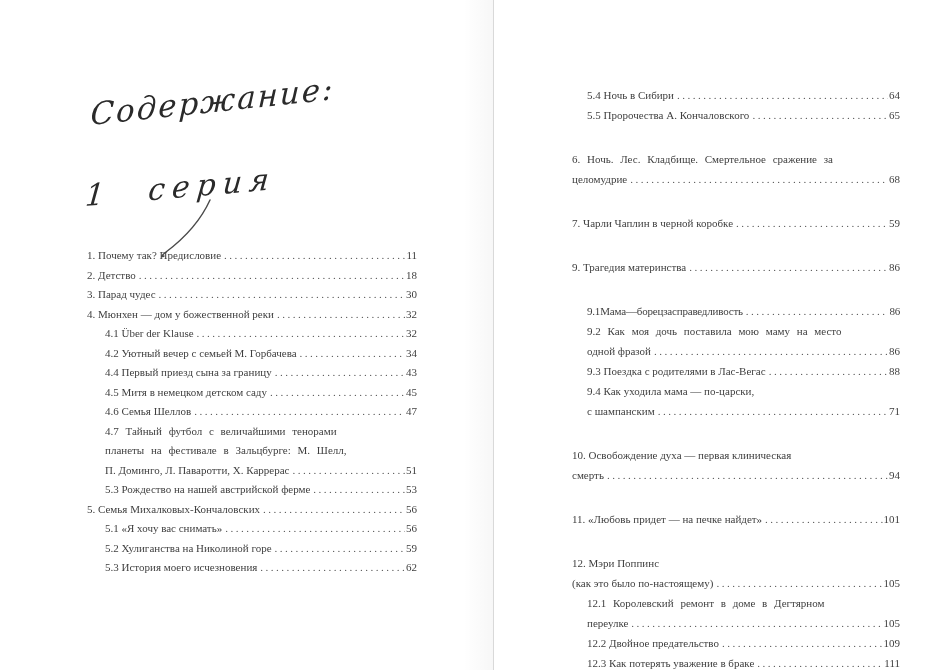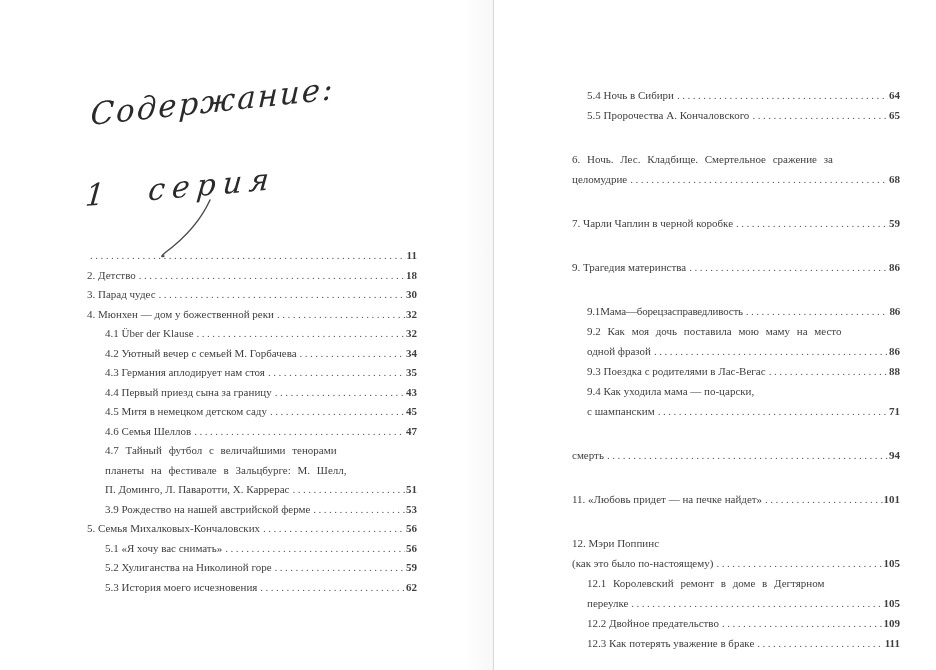--- a/index.html
+++ b/index.html
@@ -77,21 +77,21 @@
     overflow: hidden;
     white-space: nowrap;
     margin: 0 1px 0 3px;
     color: #555;
     min-width: 12px;
   }
   .dots::after {
     content: "..........................................................................................................................................................................";
     letter-spacing: 2.5px;
   }
-  .pg { flex: 0 0 auto; font-weight: bold; }
+  .pg { flex: 0 0 auto; }
 </style>
 </head>
 <body>
 
 <div id="stage" style="--ink: #3f3f3f; --divider: #d9d9d9;">
 
   <div id="left-shade"></div>
   <div id="divider"></div>
 
   <div id="hand-title" class="hand">Содержание:</div>
@@ -101,20 +101,21 @@
     <span class="word">серия</span>
   </div>
 
   <svg id="flourish" width="70" height="64" viewBox="0 0 70 64" aria-hidden="true">
     <path d="M58,2 C48,24 30,42 14,54 C10,57 8,60 12,58" fill="none" stroke="#2a2a2a" stroke-width="1.4" stroke-linecap="round" opacity="0.85"></path>
   </svg>
 
   <div id="toc-left" class="toc">
       <div class="toc-item">
         <div class="toc-line last">
+          <span class="toc-text">1. Почему так? Предисловие</span>
           <span class="dots"></span>
           <span class="pg">11</span>
         </div>
       </div>
       <div class="toc-item">
         <div class="toc-line last">
           <span class="toc-text">2. Детство</span>
           <span class="dots"></span>
           <span class="pg">18</span>
         </div>
@@ -138,27 +139,20 @@
           <span class="toc-text">4.1 Über der Klause</span>
           <span class="dots"></span>
           <span class="pg">32</span>
         </div>
       </div>
       <div class="toc-item ind">
         <div class="toc-line last">
           <span class="toc-text">4.2 Уютный вечер с семьей М. Горбачева</span>
           <span class="dots"></span>
           <span class="pg">34</span>
-        </div>
-      </div>
-      <div class="toc-item ind">
-        <div class="toc-line last">
-          <span class="toc-text">4.3 Германия аплодирует нам стоя</span>
-          <span class="dots"></span>
-          <span class="pg">35</span>
         </div>
       </div>
       <div class="toc-item ind">
         <div class="toc-line last">
           <span class="toc-text">4.4 Первый приезд сына за границу</span>
           <span class="dots"></span>
           <span class="pg">43</span>
         </div>
       </div>
       <div class="toc-item ind">
@@ -179,21 +173,21 @@
         <div class="toc-line wide"><span class="toc-text">4.7 Тайный футбол с величайшими тенорами</span></div>
         <div class="toc-line wide"><span class="toc-text">планеты на фестивале в Зальцбурге: М. Шелл,</span></div>
         <div class="toc-line last">
           <span class="toc-text">П. Доминго, Л. Паваротти, Х. Каррерас</span>
           <span class="dots"></span>
           <span class="pg">51</span>
         </div>
       </div>
       <div class="toc-item ind">
         <div class="toc-line last">
-          <span class="toc-text">3.9 Рождество на нашей австрийской ферме</span>
+          <span class="toc-text">5.3 Рождество на нашей австрийской ферме</span>
           <span class="dots"></span>
           <span class="pg">53</span>
         </div>
       </div>
       <div class="toc-item gap">
         <div class="toc-line last">
           <span class="toc-text">5. Семья Михалковых-Кончаловских</span>
           <span class="dots"></span>
           <span class="pg">56</span>
         </div>
@@ -282,20 +276,21 @@
       </div>
       <div class="toc-item ind">
         <div class="toc-line"><span class="toc-text">9.4 Как уходила мама — по-царски,</span></div>
         <div class="toc-line last">
           <span class="toc-text">с шампанским</span>
           <span class="dots"></span>
           <span class="pg">71</span>
         </div>
       </div>
       <div class="toc-item gap">
+        <div class="toc-line"><span class="toc-text">10. Освобождение духа — первая клиническая</span></div>
         <div class="toc-line last">
           <span class="toc-text">смерть</span>
           <span class="dots"></span>
           <span class="pg">94</span>
         </div>
       </div>
       <div class="toc-item gap">
         <div class="toc-line last">
           <span class="toc-text">11. «Любовь придет — на печке найдет»</span>
           <span class="dots"></span>

